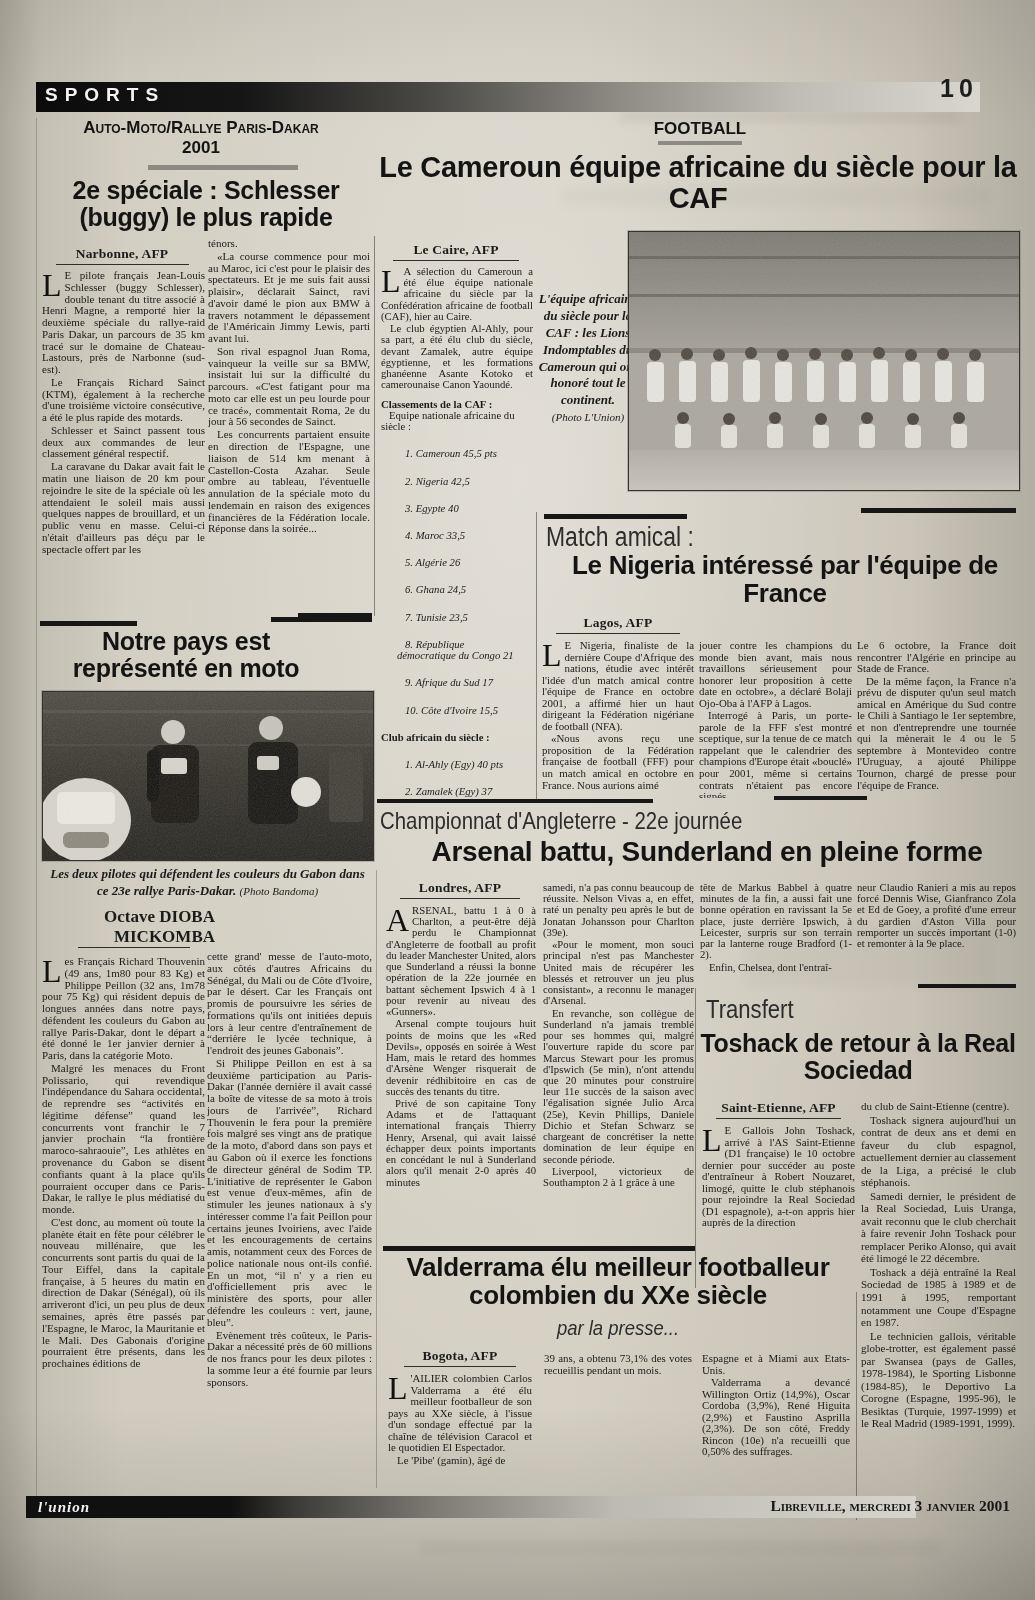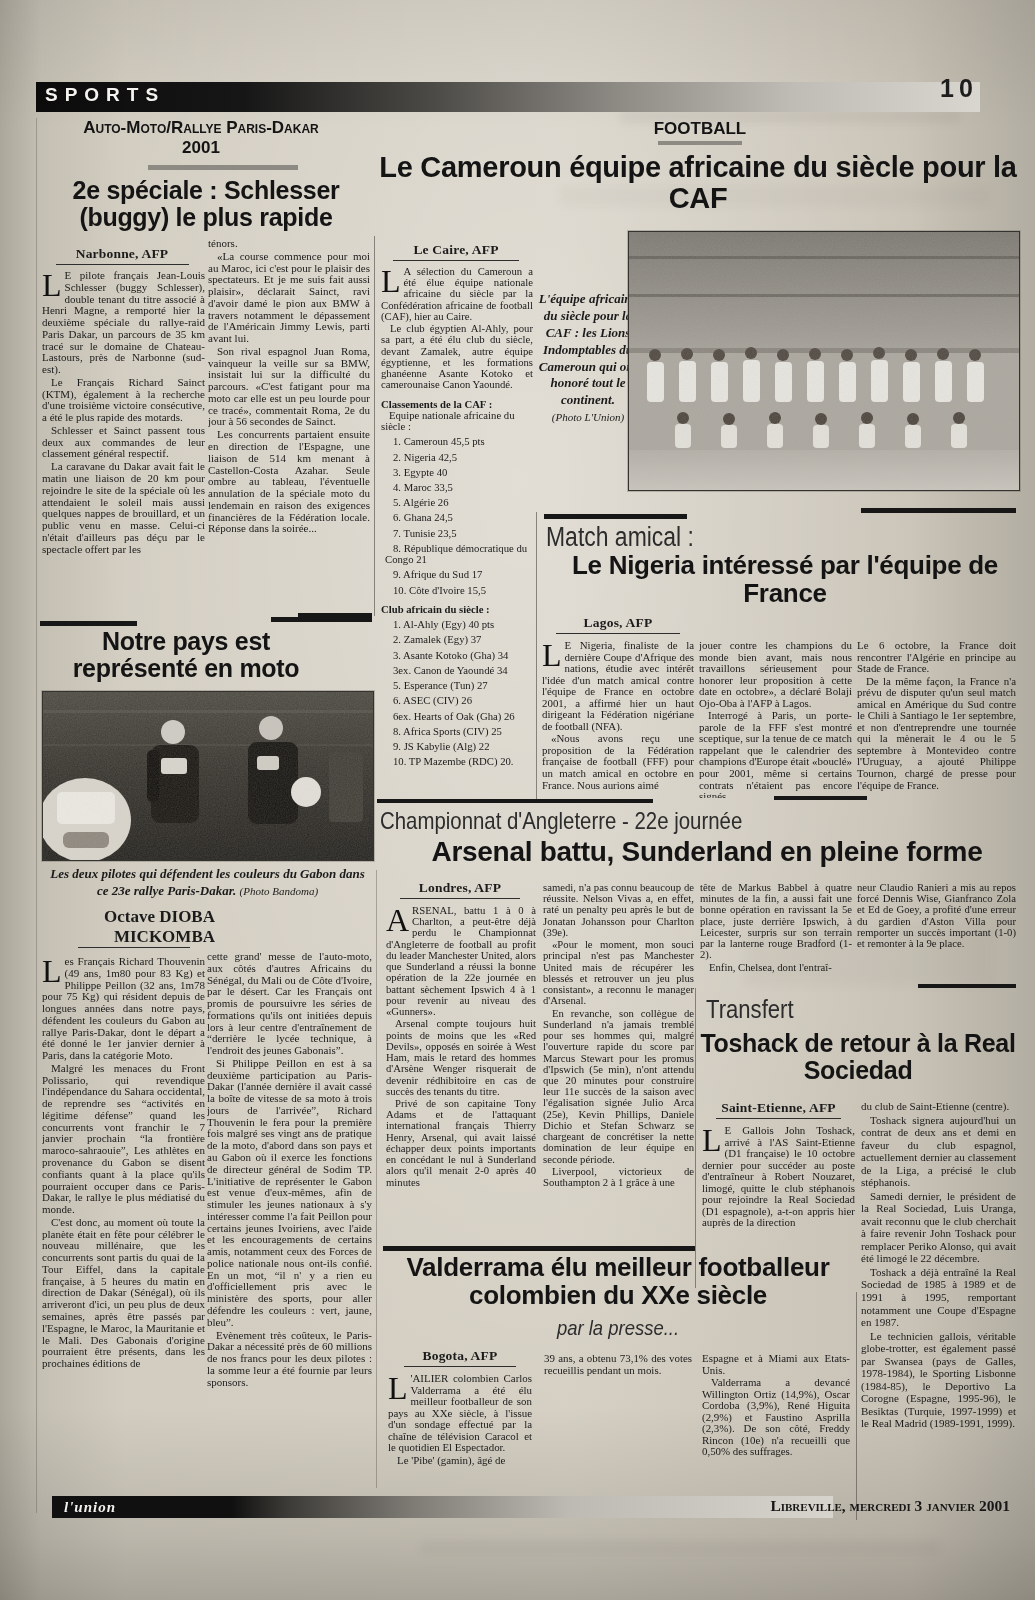--- a/index.html
+++ b/index.html
@@ -40,21 +40,21 @@
   .bar.grey { background:#8d8a84; }
   .col { text-align:justify; overflow:hidden; }
   .body-lg { font-size:11px;   line-height:1.07; }
   .body-md { font-size:10.9px; line-height:1.06; }
   .body-sm { font-size:10.7px; line-height:1.05; }
   .col p.para { margin:0 0 1px 0; text-indent:9px; }
   .col [data-bind-list] p.para:first-child { text-indent:0; }
   .dropcap { float:left; font-size:32px; line-height:.82; padding:2px 3px 0 0; color:#111; }
   .list-heading { margin:8px 0 0 0; font-weight:bold; text-align:left; text-indent:0; }
   .list-sub { margin:0; text-align:left; text-indent:8px; }
-  .rank-line { margin:4px; text-align:left; text-indent:8px; }
+  .rank-line { margin:16px; text-align:left; text-indent:8px;font-style:italic; }
   .photo { border:1px solid #35332f; box-shadow:0 0 0 1px rgba(120,117,110,.4); }
   .photo-caption { font-style:italic; font-weight:bold; font-size:13px; line-height:1.3; text-align:center; }
   .photo-credit { font-style:italic; font-weight:normal; font-size:11px; }
   .byline { font-weight:bold; font-size:17px; text-align:right; line-height:1.2; }
   .subhead-italic { font-family:"Liberation Sans",sans-serif; font-style:italic; font-size:21px; color:#2d2d2d; text-align:center; transform:scaleX(.88); transform-origin:center; }
   .footer-band { background:linear-gradient(to right,#101010 0%,#101010 23%,#3c3a36 30%,#7e7b75 46%,#bdbab3 66%,#d7d4cd 100%); }
   .footer-brand { color:#f3f2ee; font-style:italic; font-weight:bold; font-size:15px; line-height:22px; padding-left:12px; letter-spacing:1px; }
   .footer-edition { font-variant:small-caps; font-weight:bold; font-size:15.5px; color:#161616; text-align:right; }
   .ghost { position:absolute; background:#514e48; filter:blur(4px); border-radius:4px; pointer-events:none; }
 </style>
@@ -364,18 +364,18 @@
         <p class="para">39 ans, a obtenu 73,1% des votes recueillis pendant un mois.</p>
       </div>
   </div>
   <div class="abs col body-md" style="left:702px;top:1353px;width:148px;height:162px">
     <div data-bind-list="valderrama.col3">
         <p class="para">Espagne et à Miami aux Etats-Unis.</p>
         <p class="para">Valderrama a devancé Willington Ortiz (14,9%), Oscar Cordoba (3,9%), René Higuita (2,9%) et Faustino Asprilla (2,3%). De son côté, Freddy Rincon (10e) n'a recueilli que 0,50% des suffrages.</p>
       </div>
   </div>
 
-  <div class="abs footer-band" style="left:52px;top:1496px;width:781px;height:22px">
+  <div class="abs footer-band" style="left:26px;top:1496px;width:890px;height:22px">
     <span class="footer-brand" data-bind="footer.brand">l'union</span>
   </div>
   <div class="abs footer-edition" style="left:650px;top:1497px;width:360px" data-bind="footer.edition">Libreville, mercredi 3 janvier 2001</div>
 
 </div>
 
 </body></html>

